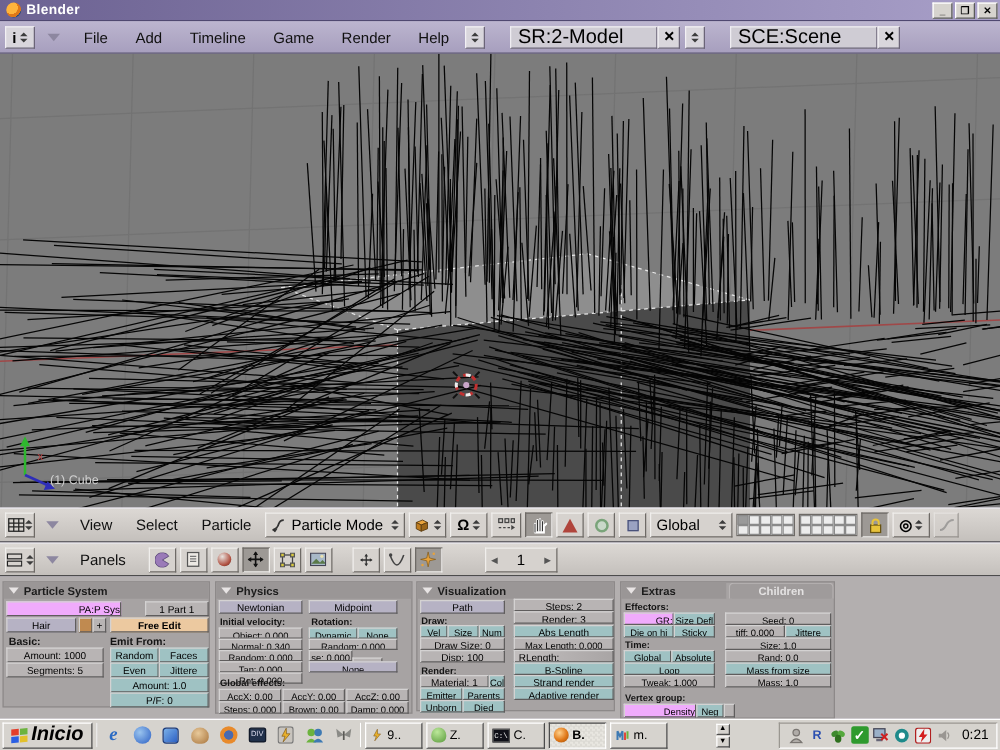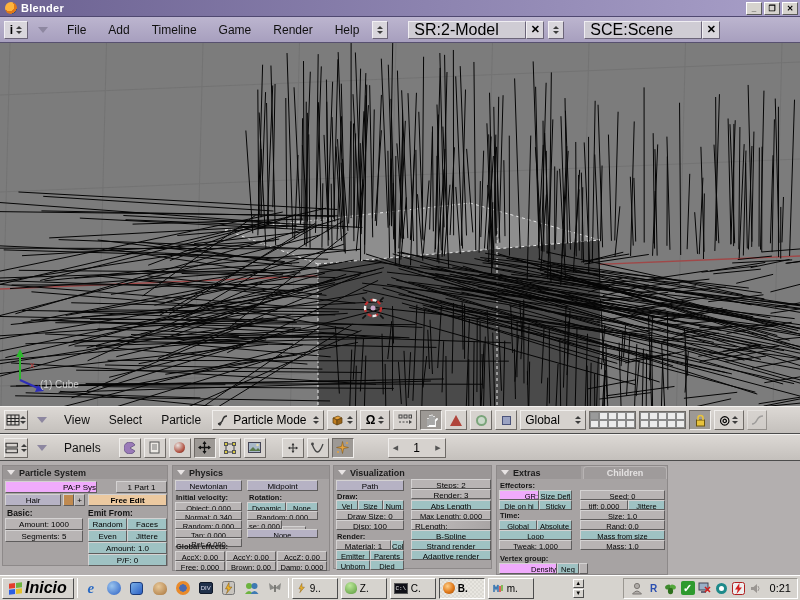--- a/index.html
+++ b/index.html
@@ -990,21 +990,21 @@
       <div class="w tog tiny" style="left:74px;top:36px;width:39px;height:9px">Dynamic</div>
       <div class="w tog tiny" style="left:113px;top:36px;width:32px;height:9px">None</div>
       <div class="w tiny" style="left:74px;top:45px;width:71px;height:9px">Random: 0.000</div>
       <div class="w tiny" style="left:74px;top:54px;width:35px;height:9px">se: 0.000</div>
       <div class="w tiny" style="left:109px;top:60px;width:24px;height:9px">d: 0.000</div>
       <div class="w mnu tiny" style="left:74px;top:63px;width:71px;height:9px">None</div>
       <div class="lbl tiny" style="left:3px;top:76px">Global effects:</div>
       <div class="w tiny" style="left:2px;top:85px;width:50px;height:10px">AccX: 0.00</div>
       <div class="w tiny" style="left:53px;top:85px;width:50px;height:10px">AccY: 0.00</div>
       <div class="w tiny" style="left:104px;top:85px;width:50px;height:10px">AccZ: 0.00</div>
-      <div class="w tiny" style="left:2px;top:95px;width:50px;height:10px">Free: 0.000</div>
+      <div class="w tiny" style="left:2px;top:95px;width:50px;height:10px">Steps: 0.000</div>
       <div class="w tiny" style="left:53px;top:95px;width:50px;height:10px">Brown: 0.00</div>
       <div class="w tiny" style="left:104px;top:95px;width:50px;height:10px">Damp: 0.000</div>
     </div>
 
     <div class="panel" style="left:333px;top:4px;width:159px;height:104px">
       <div class="phdr">
           <span class="tri"></span>
           <span>Visualization</span>
         </div>
       <div class="w mnu" style="left:2px;top:14px;width:68px;height:11px">Path</div>

